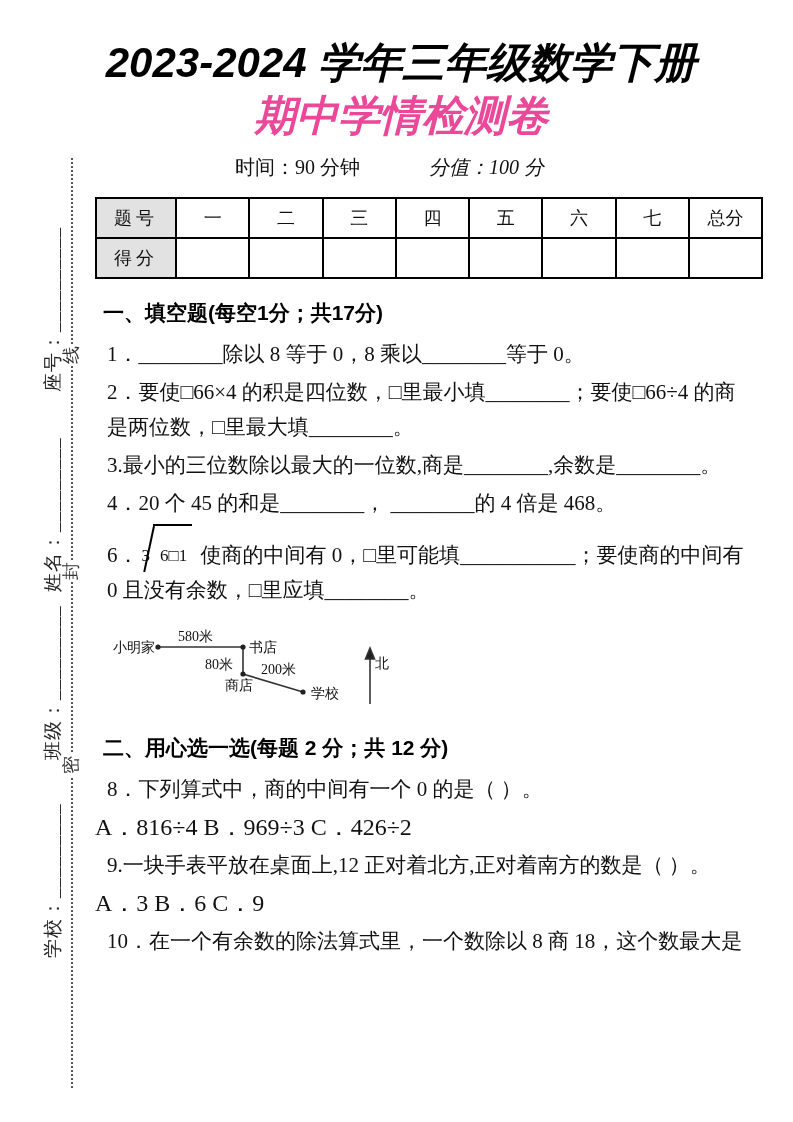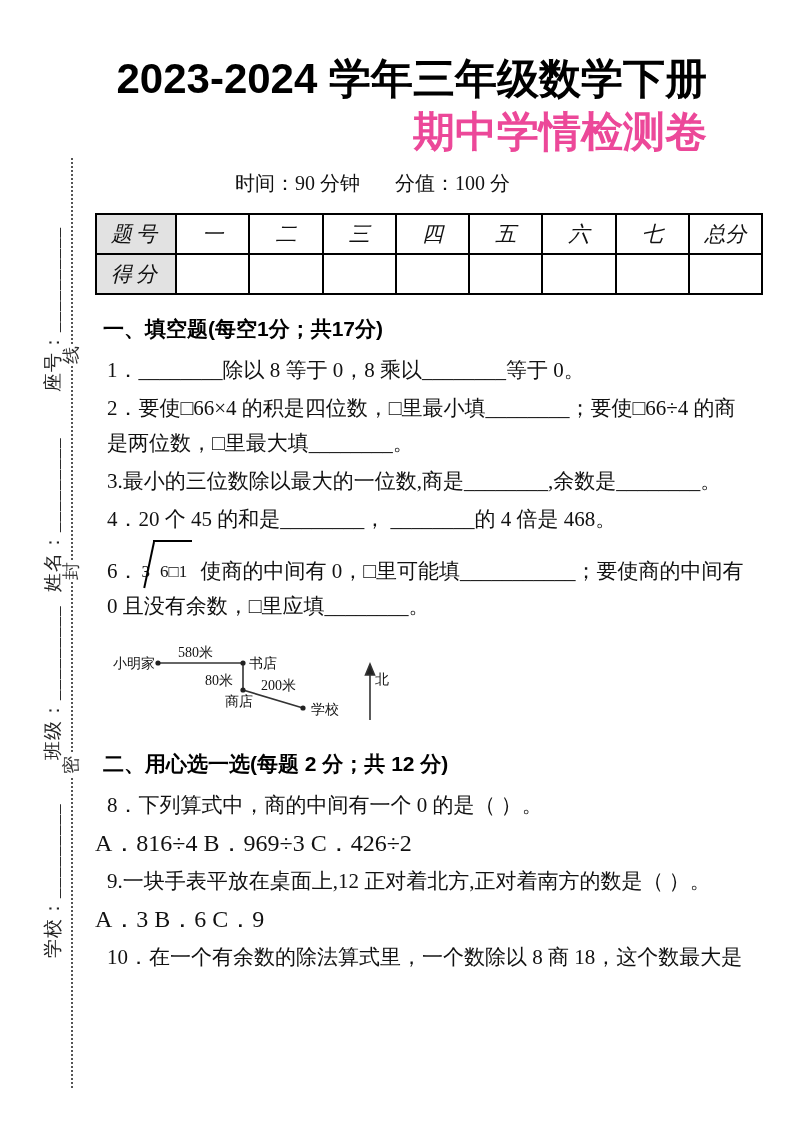--- a/index.html
+++ b/index.html
@@ -20,39 +20,39 @@
     transform:rotate(-90deg); transform-origin:0 0;
     font-family:"Liberation Serif", serif;
   }
   .seal-char {
     position:absolute; font-size:18px; color:#333;
     transform:rotate(-90deg); transform-origin:0 0;
     background:#fff; padding:0 2px; line-height:16px;
   }
   
   .main { position:absolute; left:95px; top:0; width:672px; }
-  .titles { width:612px; text-align:right; margin-top:52px; }
+  .titles { width:612px; text-align:center; margin-top:36px;font-style:italic; }
   .title1 {
     font-family:"Liberation Sans", sans-serif; font-weight:bold;
     font-size:42px; line-height:54px; color:#000;
   }
   .title2 {
     font-family:"Liberation Sans", sans-serif; font-weight:bold;
     font-size:42px; line-height:52px; color:#ec4899;
   }
   .meta { margin-top:12px; font-size:20px; padding-left:140px; }
-  .meta .meta-score { margin-left:30px; }
+  .meta .meta-score { margin-left:64px;font-style:italic; }
   
   table.score {
     border-collapse:collapse; table-layout:fixed;
     width:668px; margin-top:16px;
   }
   table.score td {
     border:2px solid #000; height:40px; text-align:center;
-    font-size:21px; background:#fff;font-style:italic;
+    font-size:18px; background:#fff;
   }
   table.score td.hd { background:#e2e2e2; width:80px; letter-spacing:4px; }
   
   .sec-heading {
     font-family:"Liberation Sans", sans-serif; font-weight:bold;
     font-size:21px; margin:20px 0 10px 8px; color:#000;
   }
   .sec-heading.second { margin-top:16px; }
   .q { font-size:21px; line-height:35px; margin:3px 12px; color:#111; }
   .q-options { font-size:24px; line-height:35px; margin:2px 0; }

